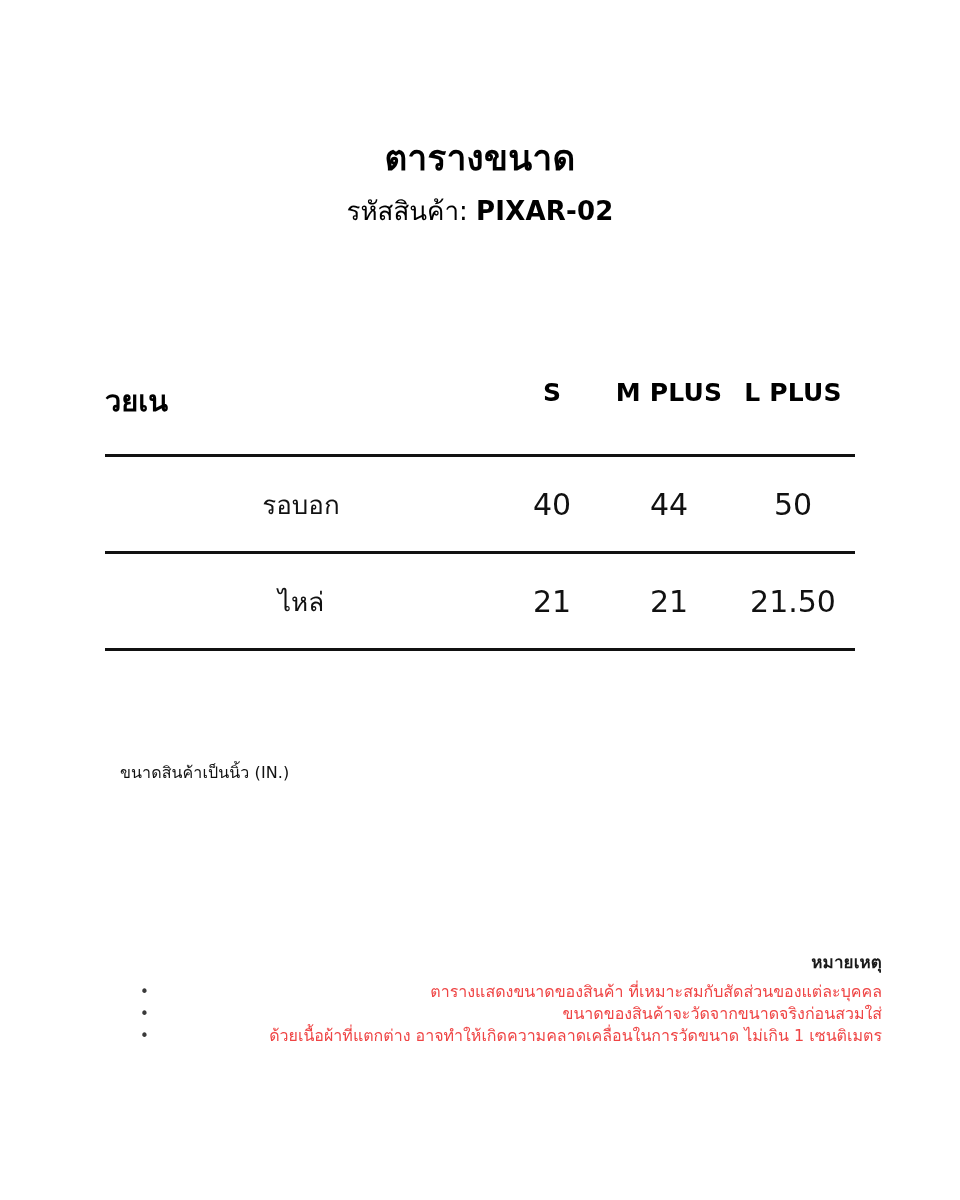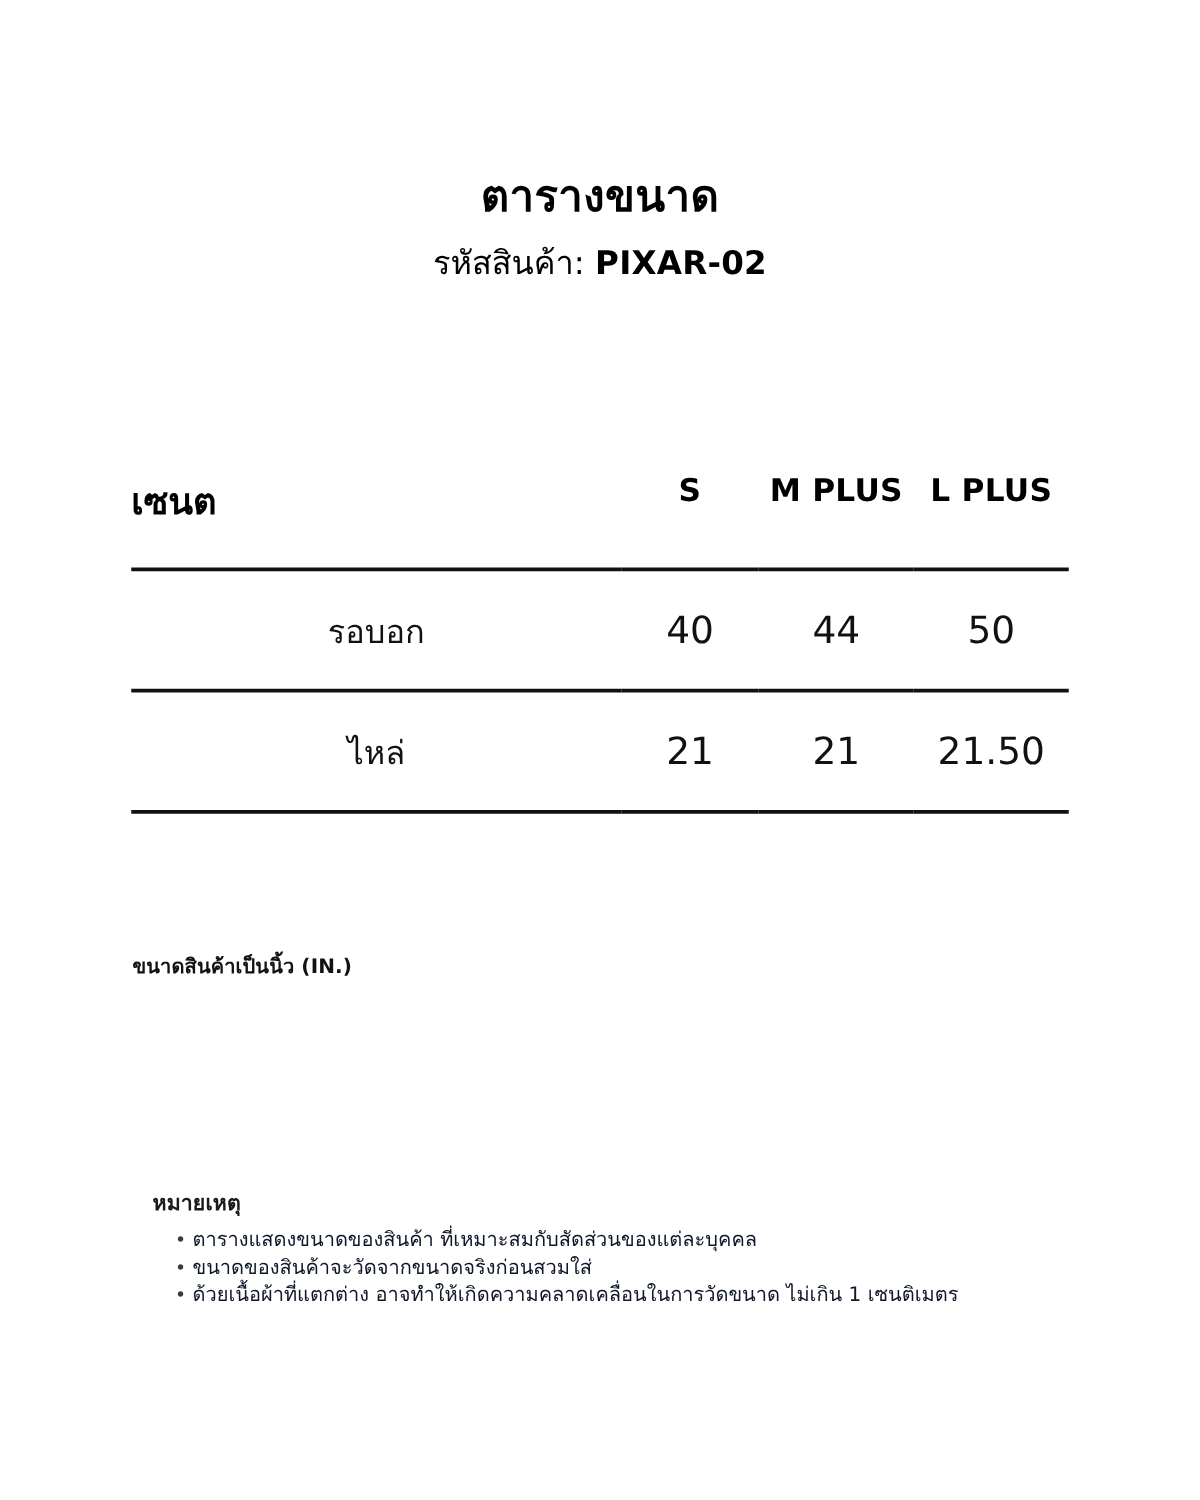--- a/index.html
+++ b/index.html
@@ -111,51 +111,52 @@
   .size-table tbody td.r-val {
     text-align: center;
     font-size: 30px;
     font-weight: 400;
     color: #111;
   }
 
   .table-footnote {
     position: absolute;
     top: 760px;
-    left: 106px;
+    left: 120px;
     font-size: 16px;
-    font-weight: 700;
+    font-weight: 400;
     color: #111;
     letter-spacing: 0.1px;
   }
 
   
   .notes-block {
     position: absolute;
     top: 948px;
     left: 122px;
     width: 760px;
+    text-align: right;
   }
   .notes-title {
     font-size: 17px;
     font-weight: 700;
     color: #1a1a1a;
     margin: 0 0 6px 0;
     letter-spacing: 0.1px;
   }
   .notes-list {
     list-style: none;
     margin: 0;
     padding: 0 0 0 18px;
   }
   .notes-list li {
     position: relative;
     font-size: 16px;
     font-weight: 400;
-    color: #0f172a;
+    color: #ef4444;
     line-height: 22px;
     padding-left: 14px;
     white-space: nowrap;
   }
   .notes-list li::before {
     content: "\2022";
     position: absolute;
     left: 0;
     top: 0;
     color: #3a3a3a;
@@ -177,21 +178,21 @@
 
   <table class="size-table">
     <colgroup>
       <col class="c-label">
       <col class="c-v1">
       <col class="c-v2">
       <col class="c-v3">
     </colgroup>
     <thead>
       <tr>
-        <th class="h-label">เซนต</th>
+        <th class="h-label">วยเน</th>
         <th class="h-size">S</th>
         <th class="h-size">M PLUS</th>
         <th class="h-size">L PLUS</th>
       </tr>
     </thead>
     <tbody>
       <tr>
         <td class="r-label">รอบอก</td>
         <td class="r-val">40</td>
         <td class="r-val">44</td>

